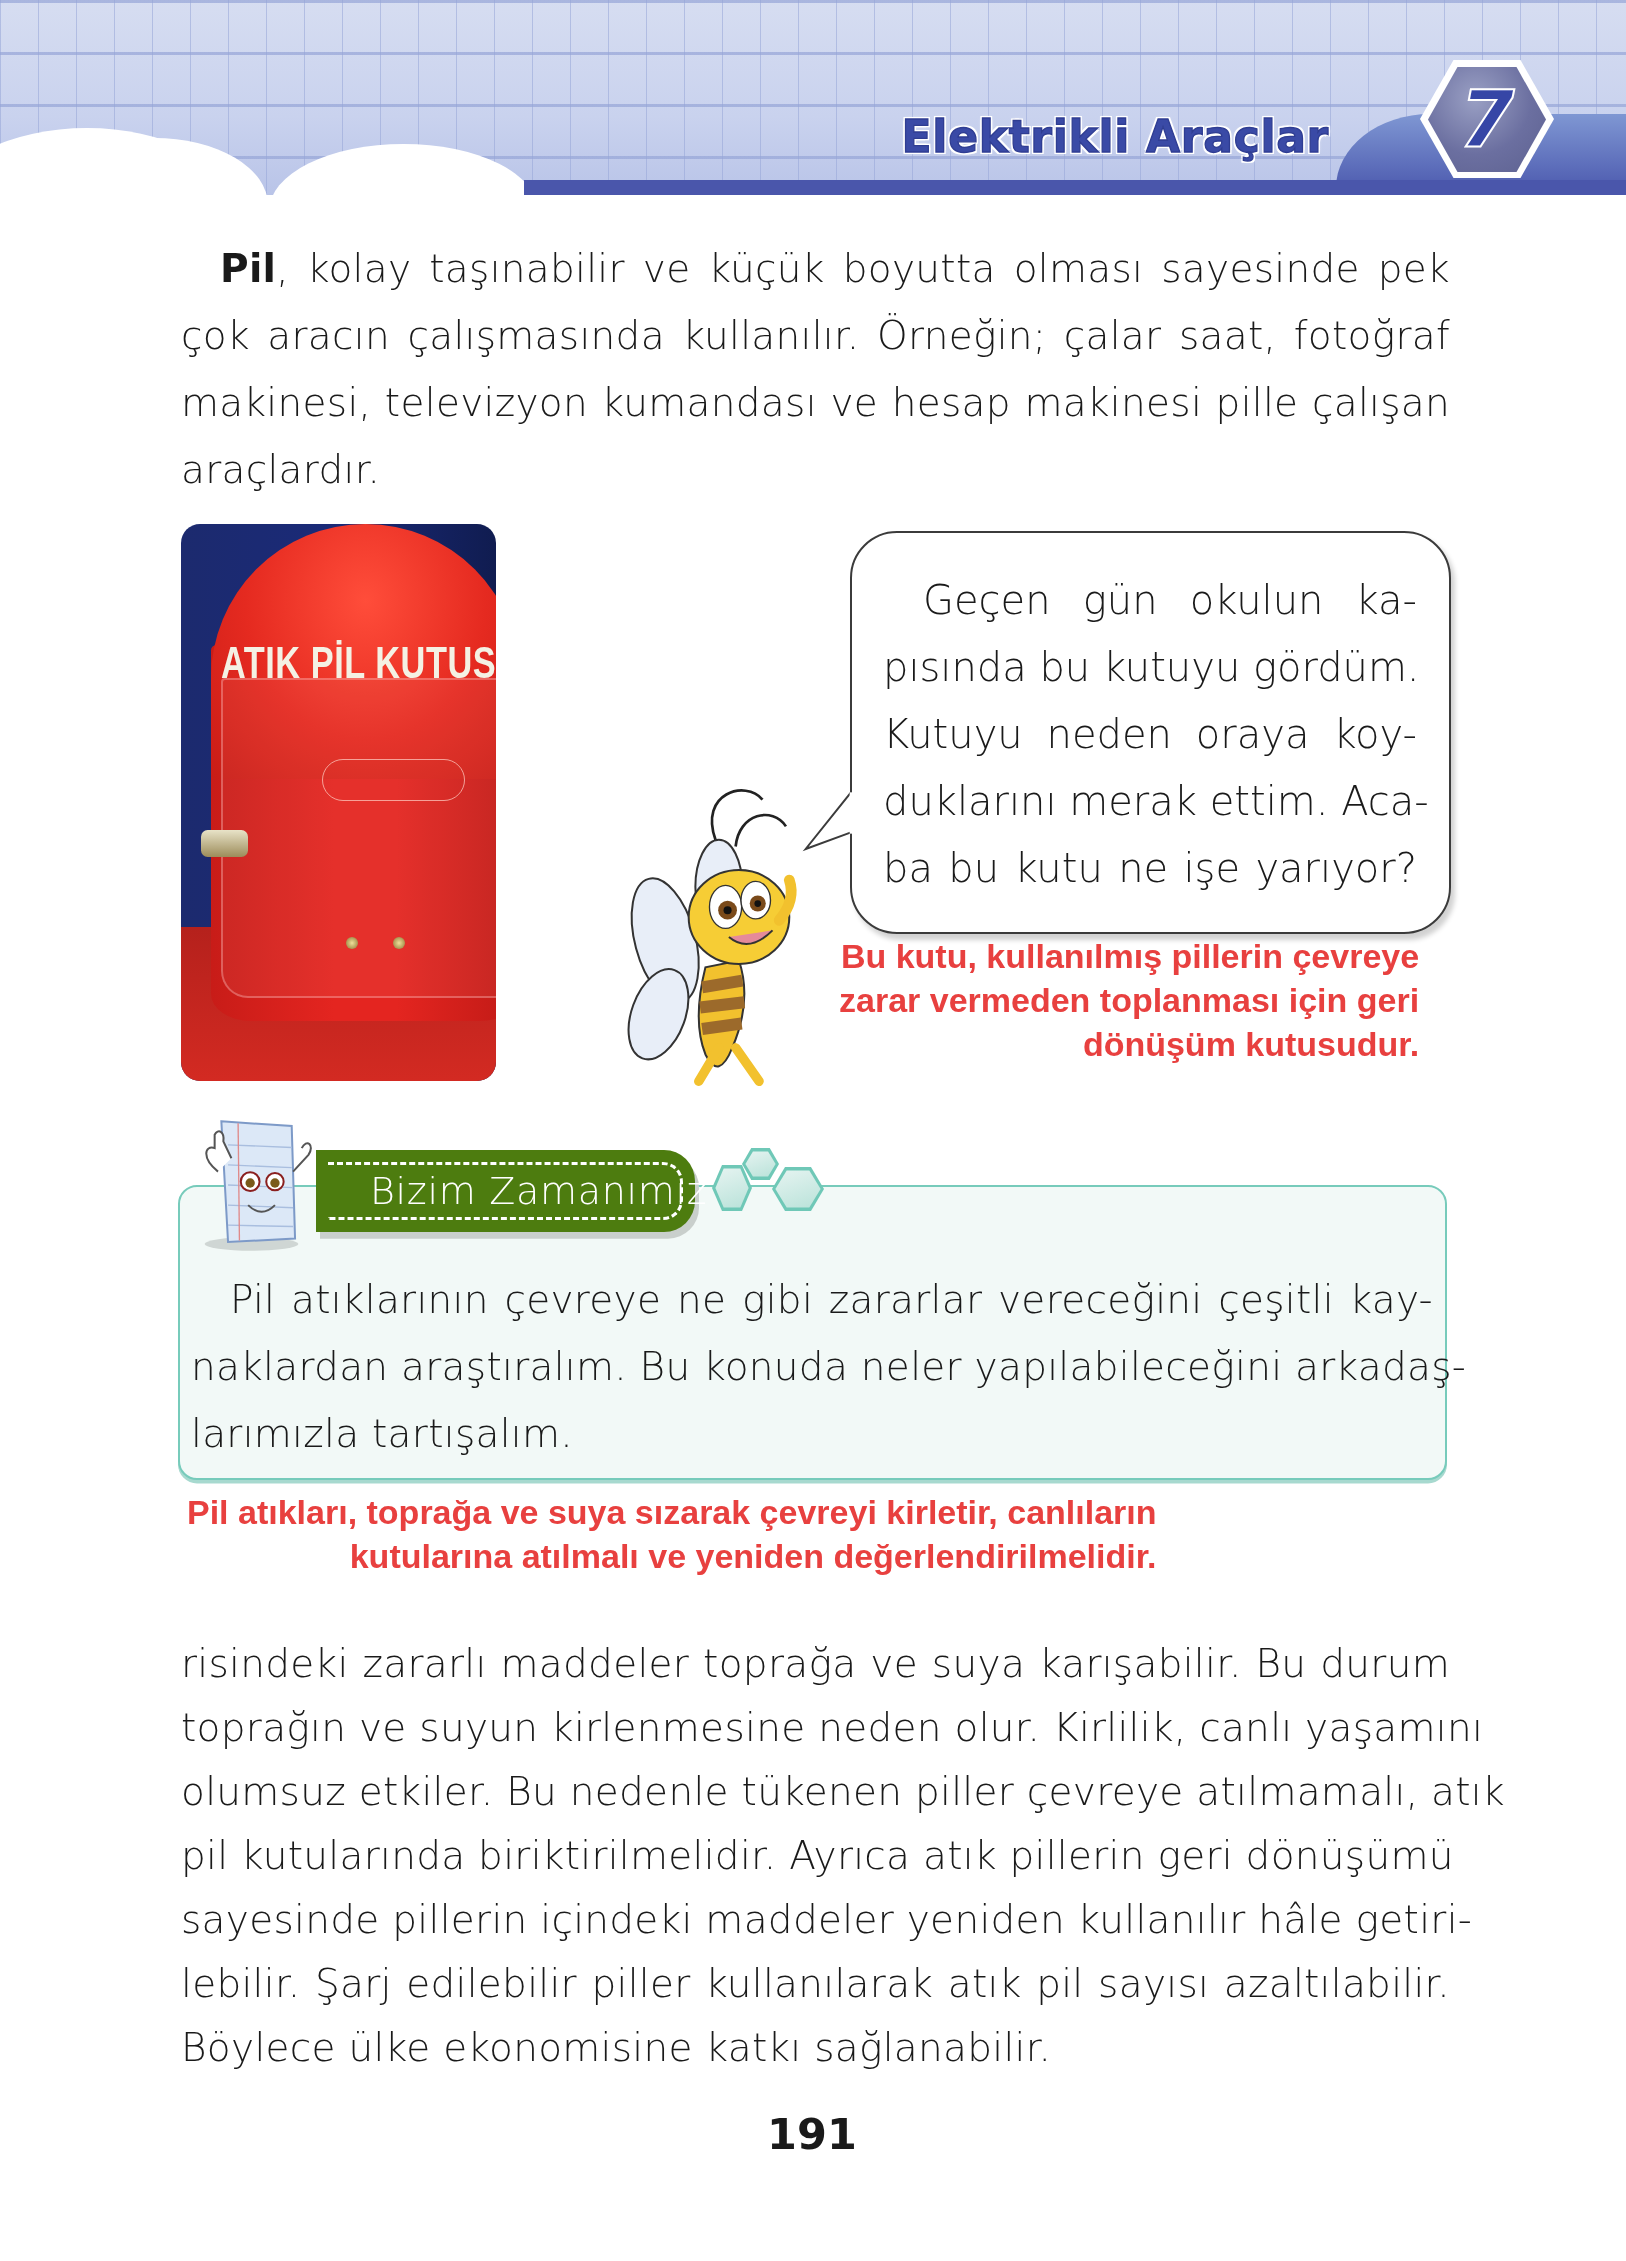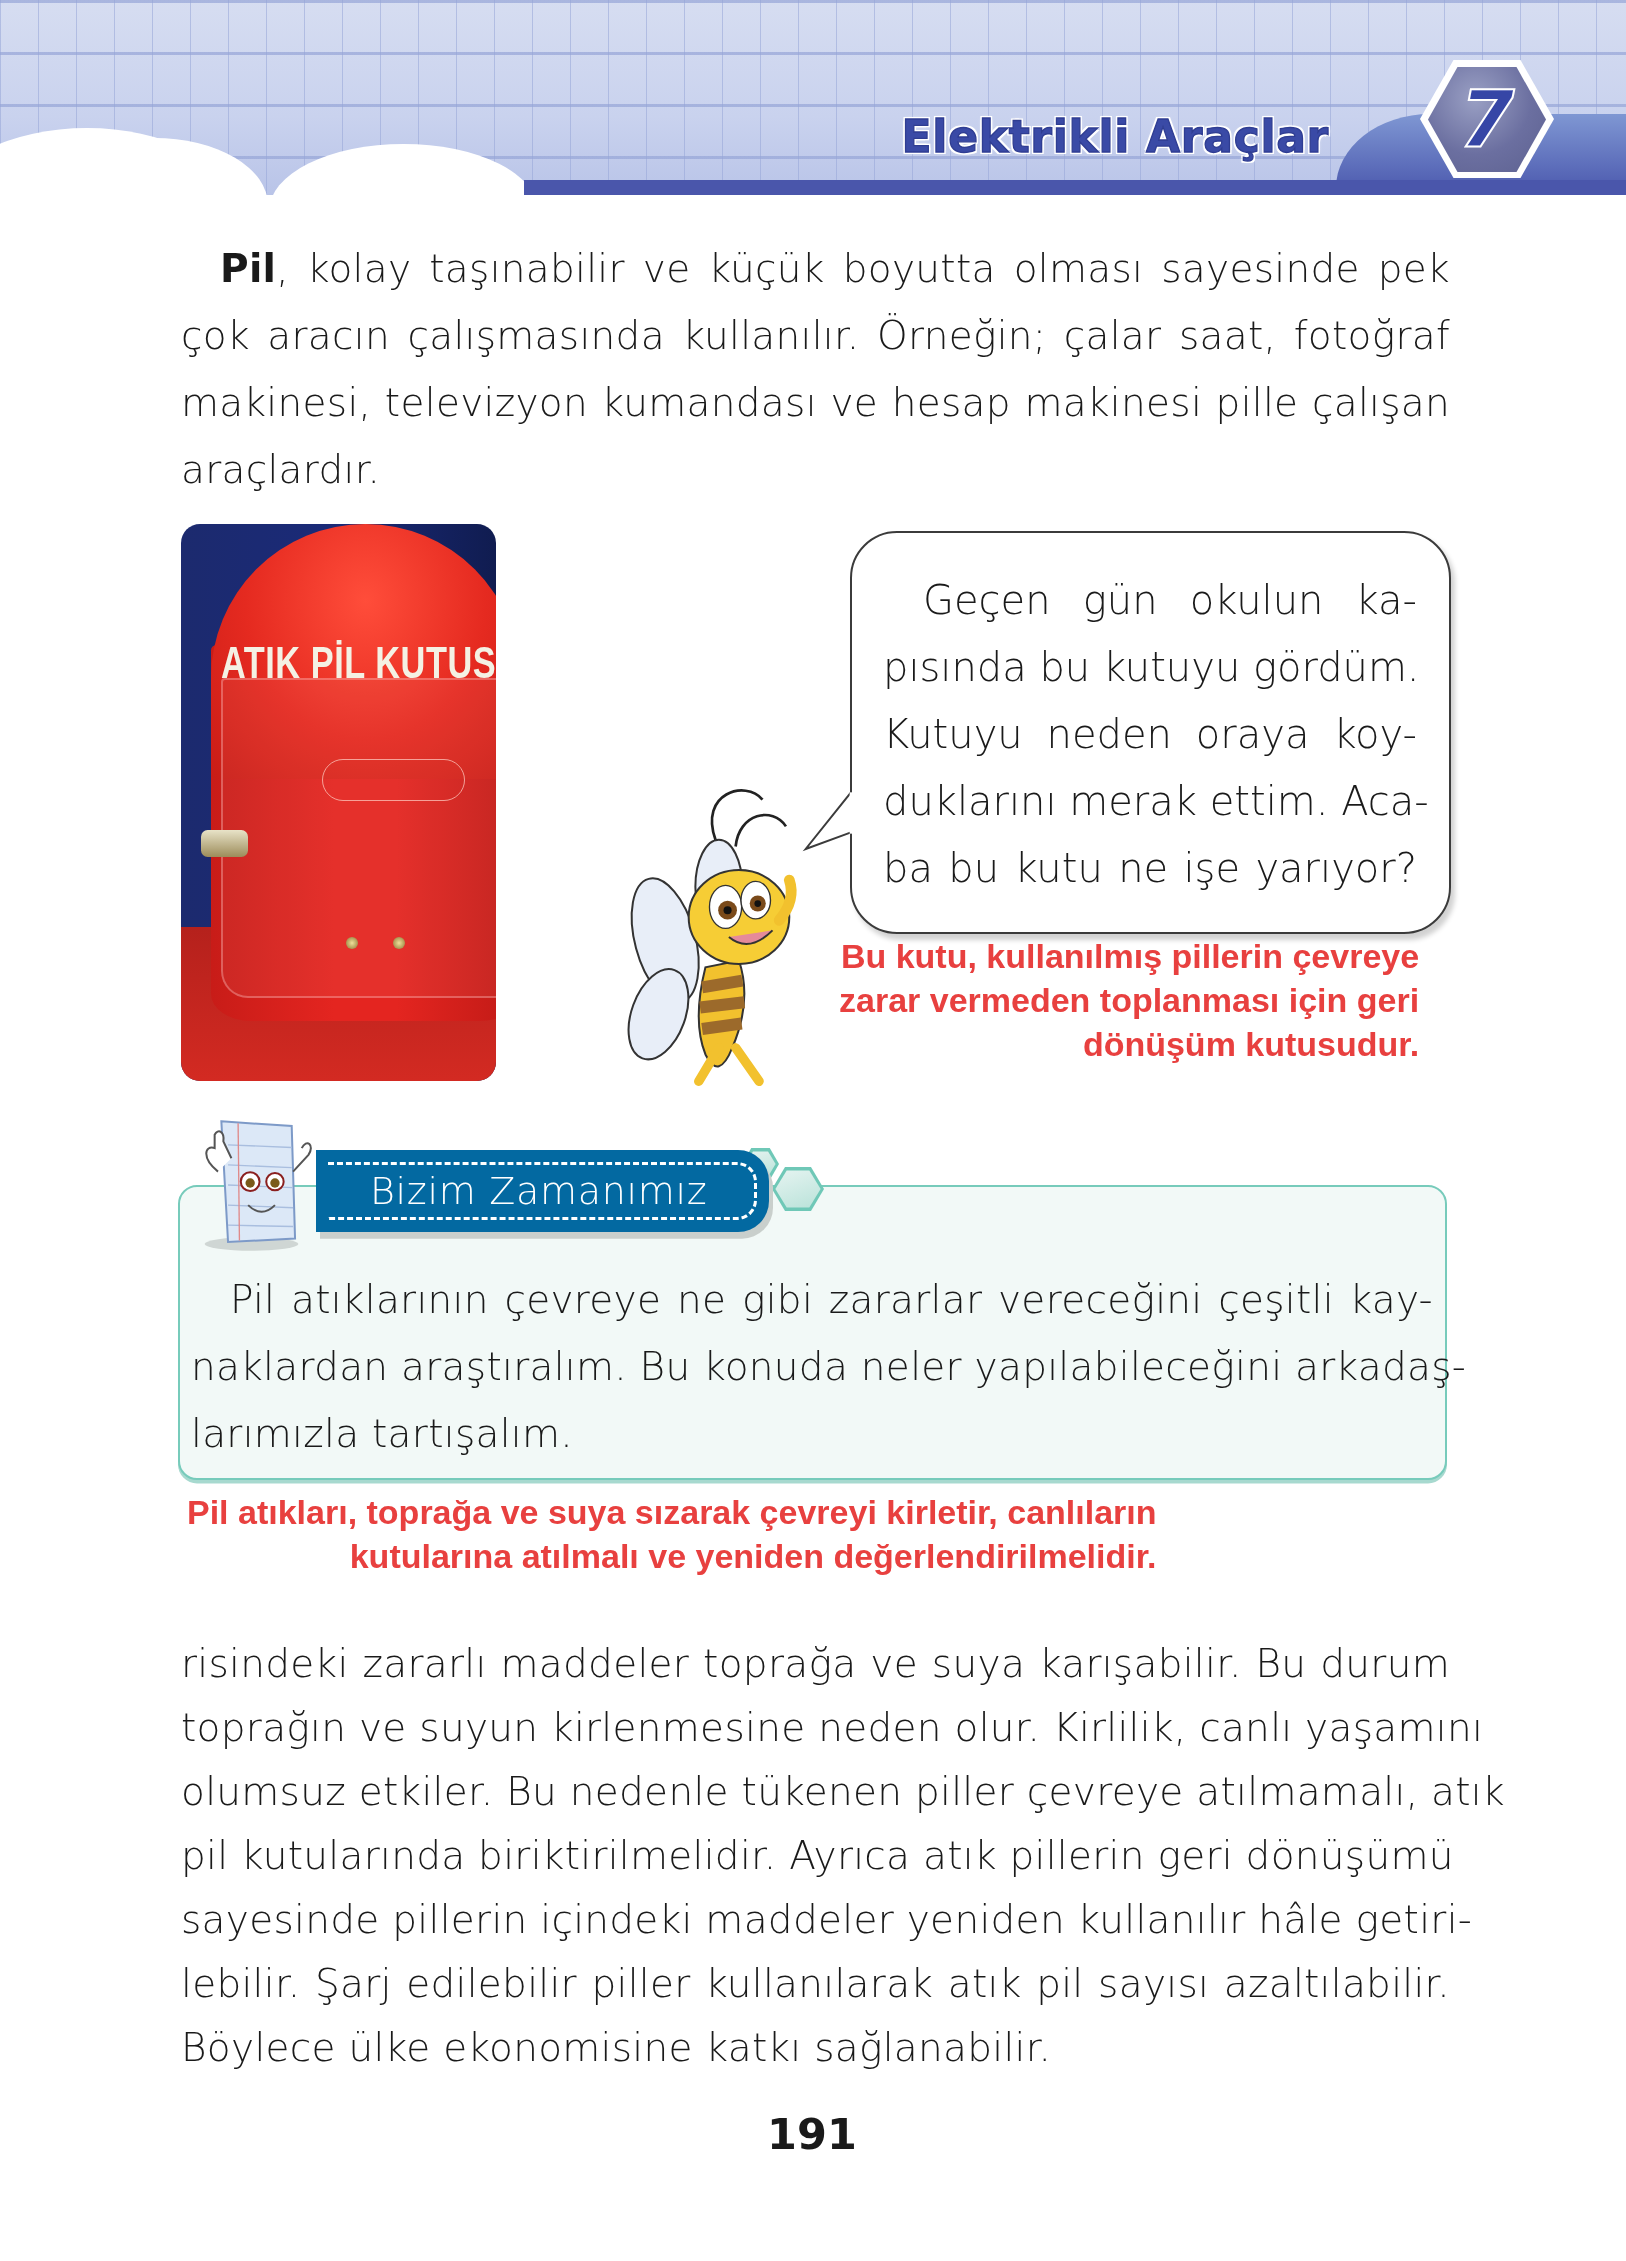--- a/index.html
+++ b/index.html
@@ -137,22 +137,22 @@
   
   .bee { left: 618px; top: 766px; width: 195px; height: 322px; }
 
   
   .bz-box {
     left: 178px; top: 1185px; width: 1269px; height: 295px;
     border: 2.7px solid #77cbbb; border-radius: 19px; background: #f2f9f7;
     box-shadow: 0 3.4px 0 #a7d9cf; box-sizing: border-box;
   }
   .bz-label {
-    left: 316px; top: 1150px; width: 453px; height: 82px;
-    background: #0369a1; border-radius: 0 31px 31px 0;
+    left: 316px; top: 1150px; width: 379px; height: 82px;
+    background: #4d7c0f; border-radius: 0 31px 31px 0;
     box-shadow: 4px 6.7px 0 #c9cfcc;
   }
   .bz-label-inner {
     position: absolute; left: 12px; top: 12px; right: 12px; bottom: 12px;
     border-top: 3.4px dashed #ffffff; border-bottom: 3.4px dashed #ffffff;
     border-right: 3.4px dashed #ffffff; border-radius: 0 20px 20px 0;
   }
   .bz-label-text {
     position: absolute; left: 54px; top: 0; height: 82px; line-height: 82px;
     font-size: 38px; color: #ffffff; font-weight: 300; white-space: nowrap; letter-spacing: 0.7px;

